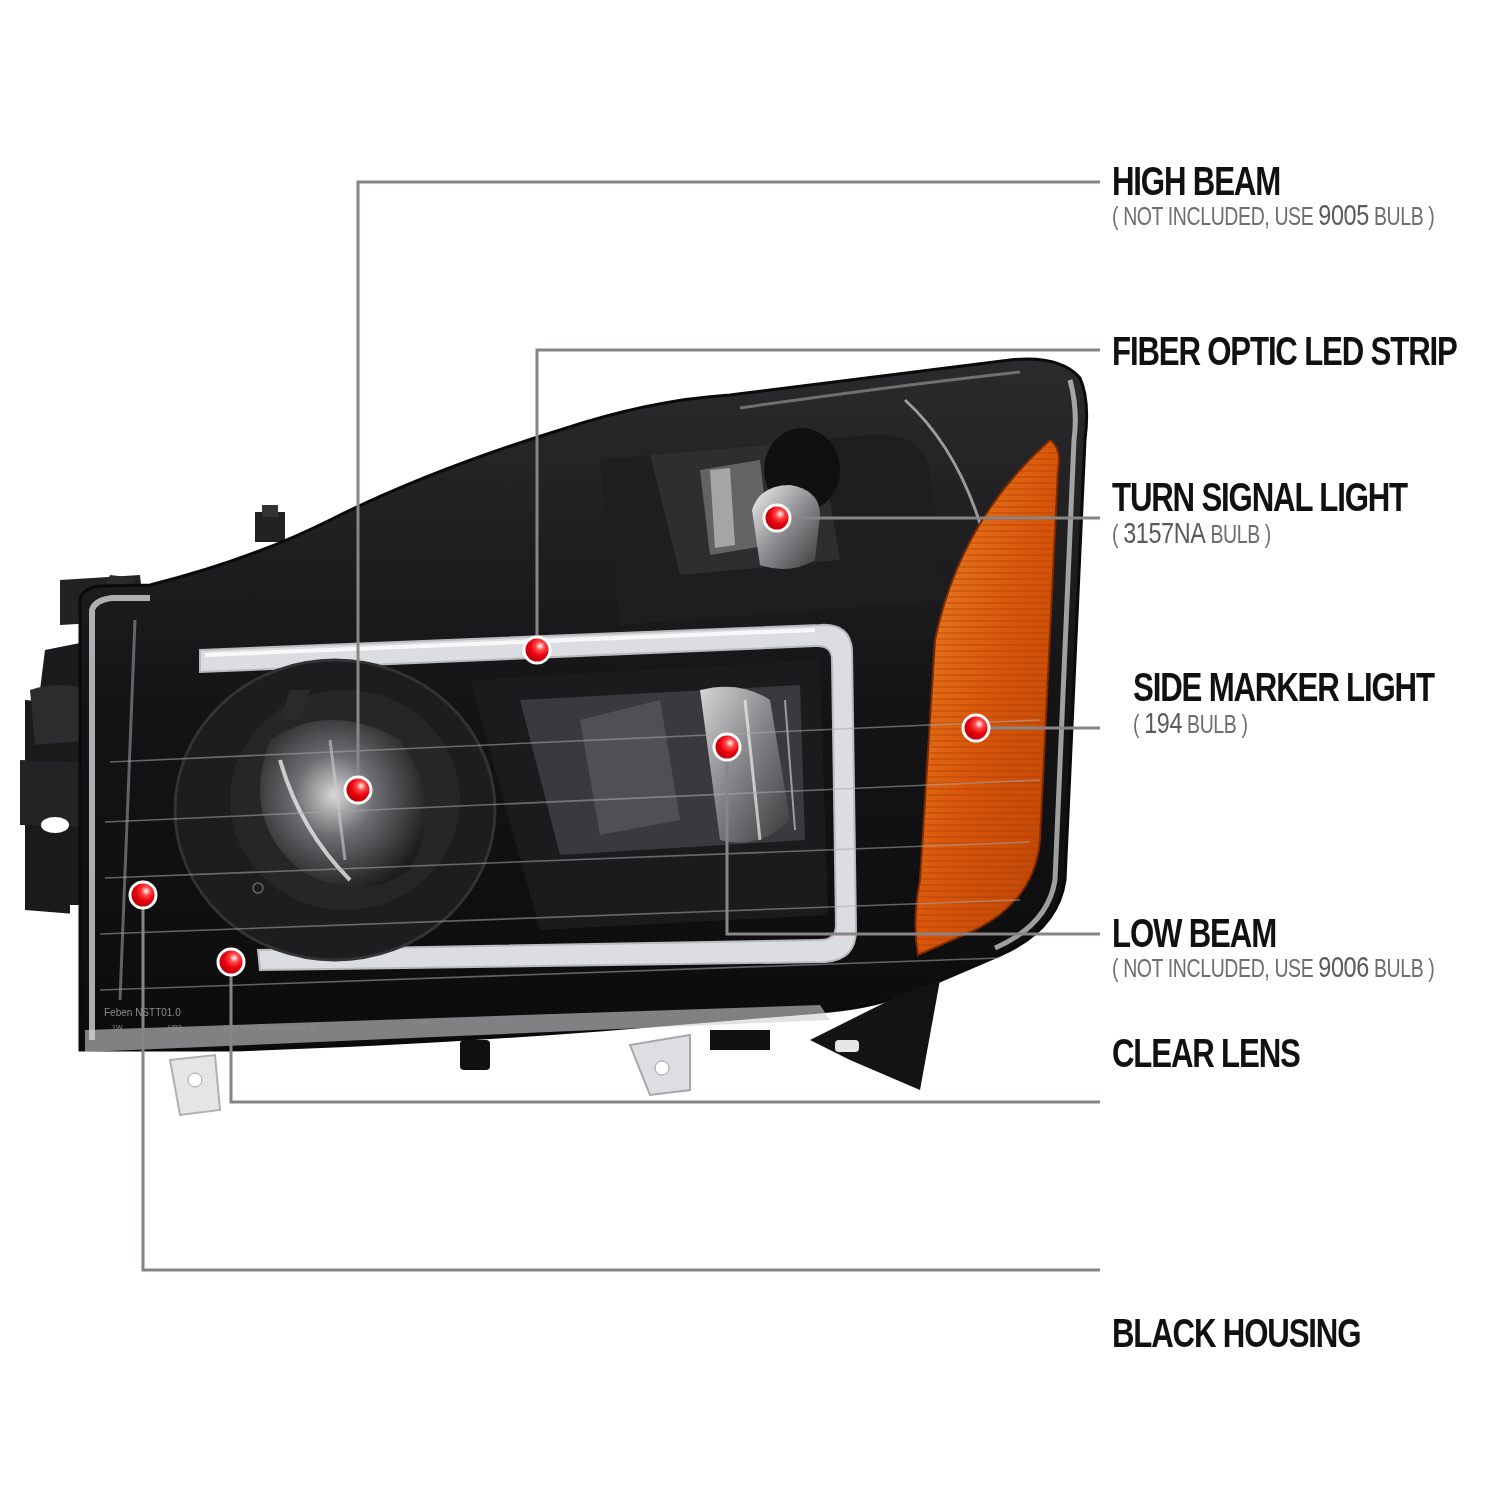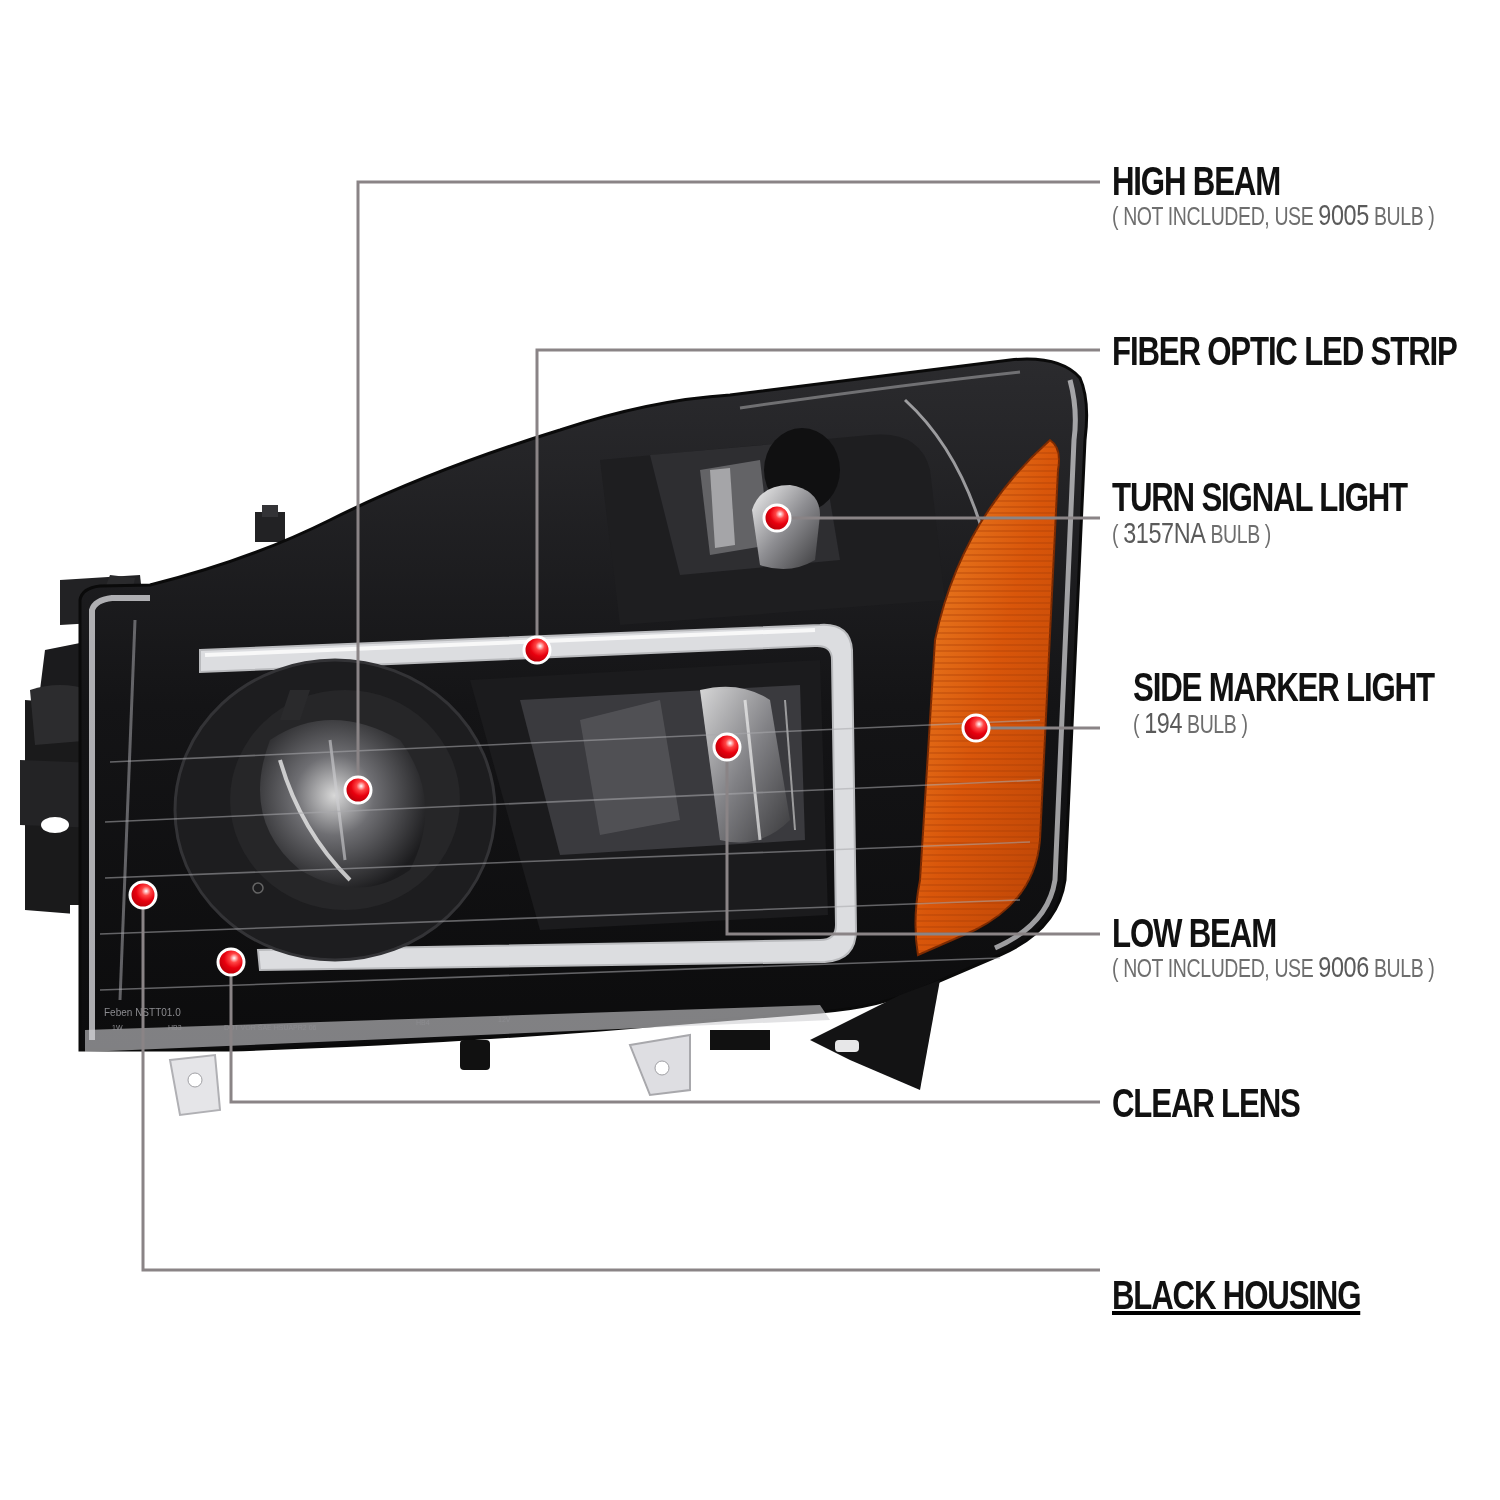--- a/index.html
+++ b/index.html
@@ -213,19 +213,19 @@
 <div class="label" style="top:666px;margin-left:21px;">
   <span class="label-title">SIDE MARKER LIGHT</span>
   <span class="label-sub" style="margin-top:2px;"><span>( </span><span class="num">194</span><span>  BULB )</span></span>
 </div>
 
 <div class="label" style="top:912px;">
   <span class="label-title">LOW BEAM</span>
   <span class="label-sub"><span>( NOT INCLUDED, USE </span><span class="num">9006</span><span> BULB )</span></span>
 </div>
 
-<div class="label" style="top:1082px;text-align:center;">
+<div class="label" style="top:1032px;text-align:center;">
   <span class="label-title">CLEAR LENS</span>
 </div>
 
-<div class="label" style="top:1274px;text-decoration:underline;">
+<div class="label" style="top:1312px;">
   <span class="label-title">BLACK HOUSING</span>
 </div>
 
 </body></html>

